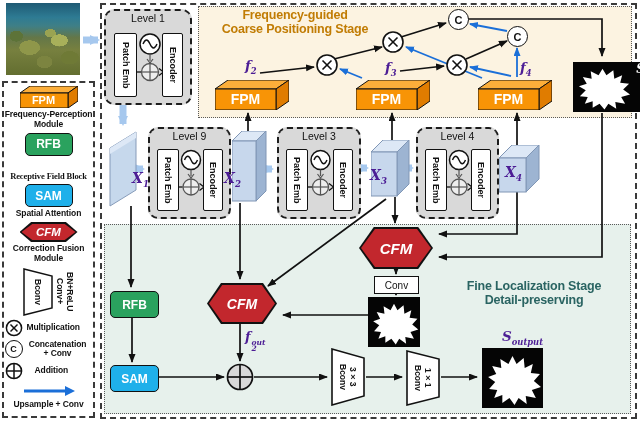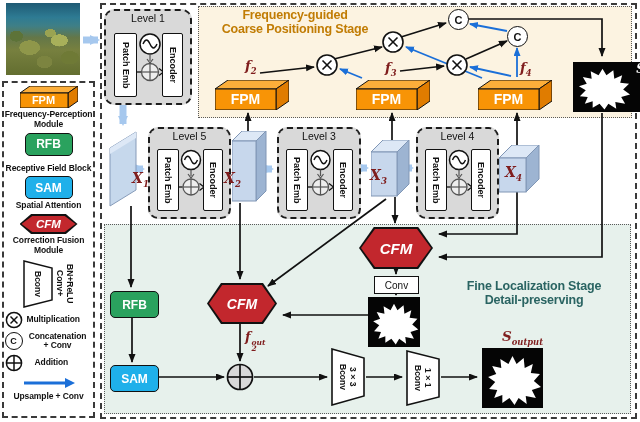--- a/index.html
+++ b/index.html
@@ -21,21 +21,21 @@
   .pill{position:absolute;border:1.6px solid #111;border-radius:5px;display:flex;align-items:center;
         justify-content:center;color:#fff;font-weight:bold;font-size:12px;}
   .hex{position:absolute;}
   .hex .hx-o{position:absolute;inset:0;background:#111;
        clip-path:polygon(0% 50%,20% 0%,80% 0%,100% 50%,80% 100%,20% 100%);}
   .hex .hx-i{position:absolute;inset:2px;background:#c2272d;
        clip-path:polygon(0% 50%,20% 0%,80% 0%,100% 50%,80% 100%,20% 100%);}
   .hex .hx-t{position:absolute;inset:0;display:flex;align-items:center;justify-content:center;
        color:#fff;font-weight:bold;font-style:italic;}
   .mask{position:absolute;background:#050505;}
-  .math{font-family:"DejaVu Serif",serif;font-style:italic;font-weight:bold;color:#7f1d1d;}
+  .math{font-family:"DejaVu Serif",serif;font-style:italic;font-weight:bold;color:#4c1d95;}
   .math sub{font-size:0.62em;}
   .supsub{display:inline-flex;flex-direction:column;vertical-align:-4px;line-height:0.8;
           font-size:0.58em;margin-left:1px;}
   .cnode{position:absolute;width:19px;height:19px;border-radius:50%;background:#fff;border:1.7px solid #111;
          display:flex;align-items:center;justify-content:center;font-weight:bold;font-size:11px;color:#111;}
   .convbox{position:absolute;background:#fff;border:1.6px solid #111;display:flex;align-items:center;
          justify-content:center;font-size:10px;color:#111;}
   .trap{position:absolute;}
   .trap .tx{position:absolute;inset:0;display:flex;align-items:center;justify-content:center;}
   .legend{position:absolute;left:2px;top:81px;width:93px;height:337px;border:2px dashed #3a3a3a;
@@ -153,21 +153,21 @@
         <polygon points="0,7 10,0 58,0 48,7" fill="#fcae3a" stroke="#111" stroke-width="1"></polygon>
         <polygon points="48,7 58,0 58,15 48,22" fill="#e07c00" stroke="#111" stroke-width="1"></polygon>
         <rect x="0" y="7" width="48" height="15" fill="#f89406" stroke="#111" stroke-width="1"></rect>
       </svg>
       <div class="fpm-label" style="left:0;top:7px;width:48px;height:15px;font-size:11px;line-height:15px;">FPM</div>
     </div>
     <div class="ldesc" style="margin-top:2px;">Frequency-Perception Module</div>
     <div class="pill" style="position:relative;width:46px;height:21px;background:#2aa25e;margin-top:3px;">
       <span>RFB</span>
       </div>
-    <div class="ldesc" style="margin-top:8px;">Receptive Field Block</div>
+    <div class="ldesc" style="margin-top:16px;font-family:Liberation Serif, serif;">Receptive Field Block</div>
     <div class="pill" style="position:relative;width:46px;height:21px;background:#1fb0ea;margin-top:3px;">
       <span>SAM</span>
       </div>
     <div class="ldesc" style="margin-top:2px;">Spatial Attention</div>
     <div class="hex" style="position:relative;width:58px;height:20px;margin-top:3px;">
       <div class="hx-o"></div>
         <div class="hx-i"></div>
       <div class="hx-t" style="font-size:11.5px;">CFM</div>
     </div>
     <div class="ldesc" style="margin-top:2px;">Correction Fusion Module</div>
@@ -238,21 +238,21 @@
     </svg>
     <div class="vbox" style="left:8px;top:22px;width:21px;height:62px;">
       <span class="vtext">Patch Emb</span>
       </div>
     <div class="vbox" style="right:7px;top:22px;width:19px;height:62px;">
       <span class="vtext">Encoder</span>
       </div>
   </div>
 
   <div class="abs lvl" style="left:148px;top:127px;width:79px;height:88px;">
-    <div class="lvl-title">Level 5</div>
+    <div class="lvl-title">Level 9</div>
     <svg class="abs" style="left:0;top:0;" width="79" height="88" viewBox="0 0 79 88">
       <circle cx="41" cy="31" r="9.5" fill="#fff" stroke="#111" stroke-width="1.5"></circle>
       <path d="M34.5,31 q3.2,-7.5 6.5,0 q3.2,7.5 6.5,0" fill="none" stroke="#111" stroke-width="1.4"></path>
       <line x1="41" y1="40.5" x2="41" y2="47" stroke="#555" stroke-width="1.2"></line>
       <polyline points="38,45 41,49 44,45" fill="none" stroke="#555" stroke-width="1.2"></polyline>
       <circle cx="41" cy="58" r="8" fill="#eee" stroke="#555" stroke-width="1.3"></circle>
       <line x1="33" y1="58" x2="49" y2="58" stroke="#555" stroke-width="1.2"></line>
       <line x1="41" y1="50" x2="41" y2="66" stroke="#555" stroke-width="1.2"></line>
       <line x1="28" y1="58" x2="32.5" y2="58" stroke="#111" stroke-width="1.3"></line>
       <polyline points="49.5,54.5 54,58 49.5,61.5" fill="none" stroke="#111" stroke-width="1.2"></polyline>

